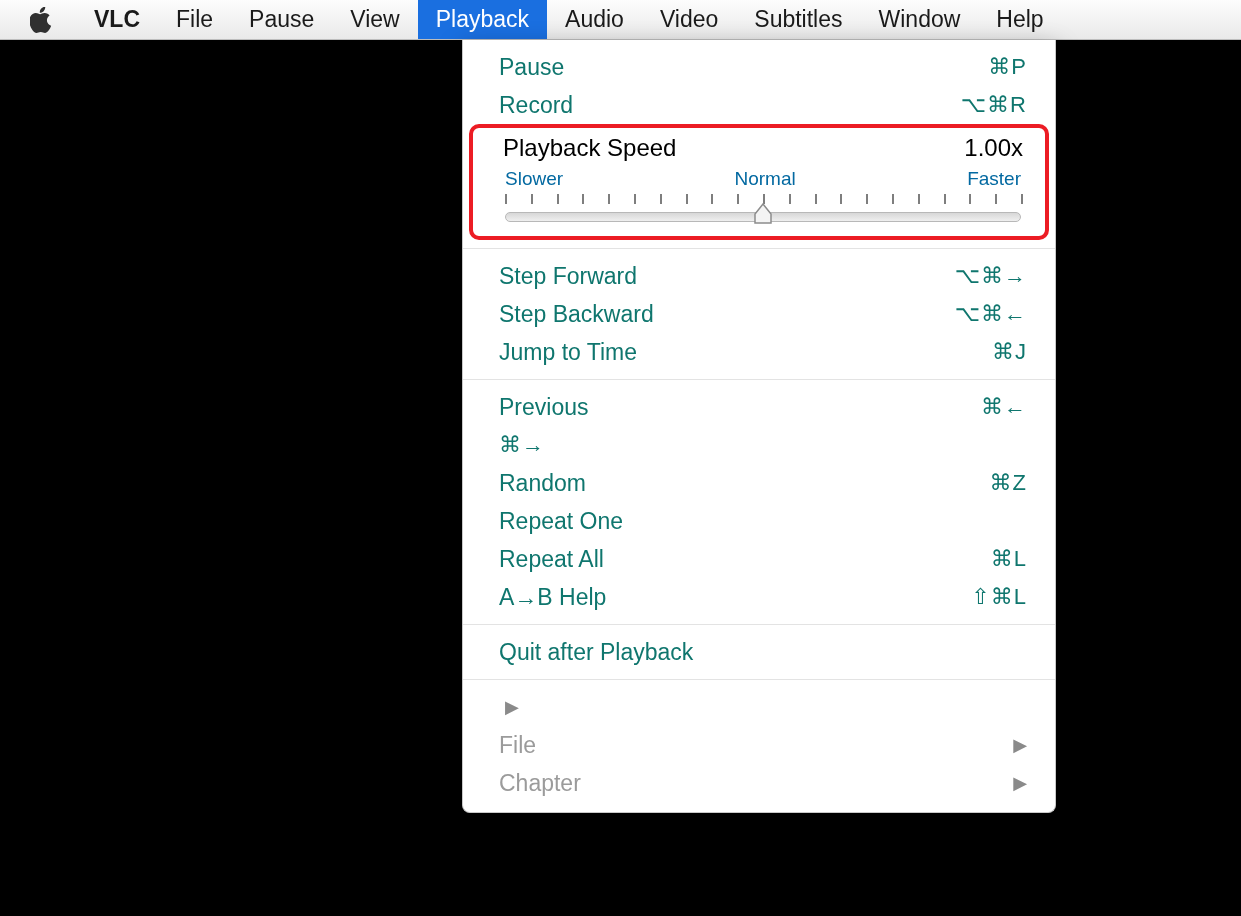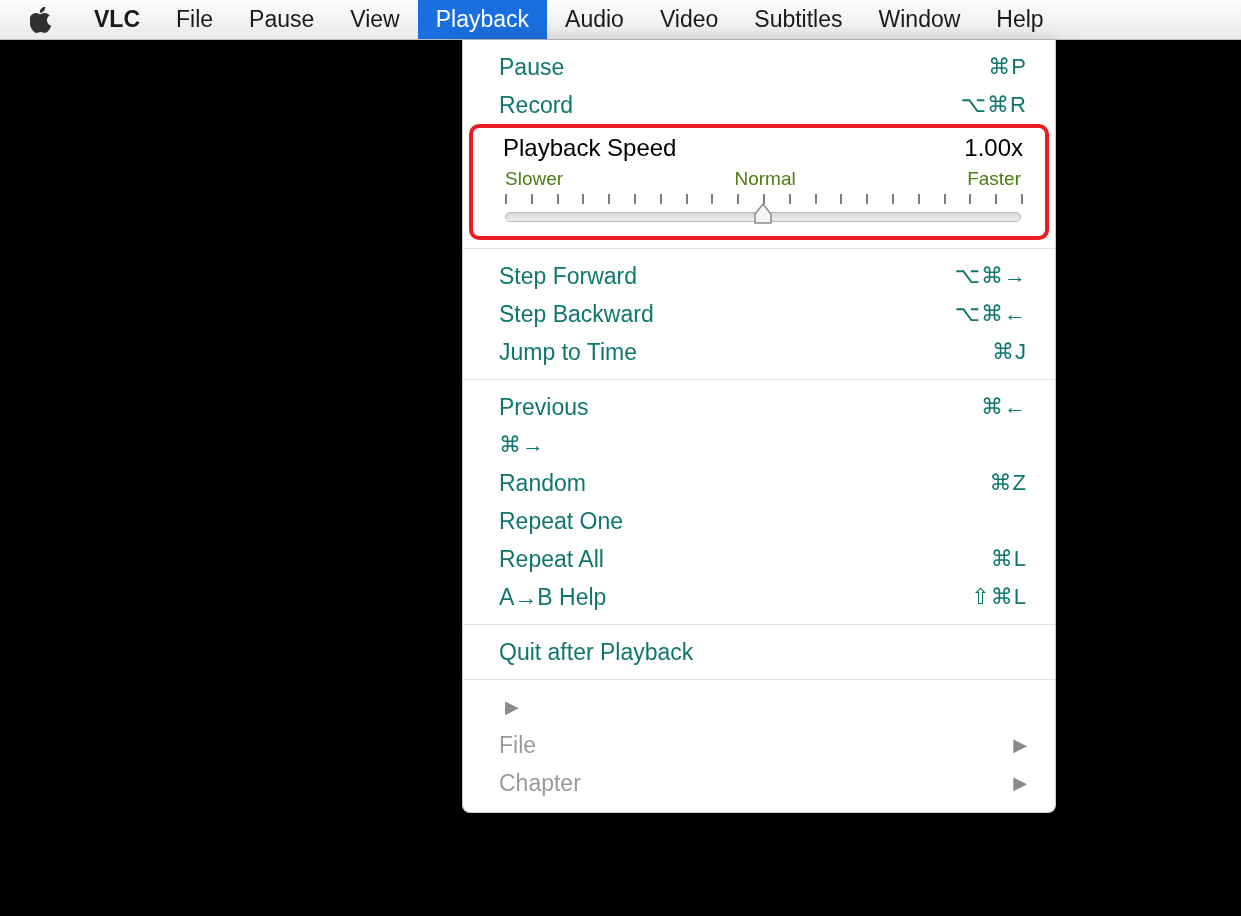--- a/index.html
+++ b/index.html
@@ -104,21 +104,21 @@
     display: flex;
     justify-content: space-between;
     align-items: baseline;
     font-size: 24px;
     padding: 0 0 6px 0;
   }
   .speed-labels {
     display: flex;
     justify-content: space-between;
     font-size: 19px;
-    color: #4d7c0f;
+    color: #0369a1;
     padding: 0 2px 2px 2px;
   }
   .ticks {
     position: relative;
     height: 16px;
     margin: 0 2px;
   }
   .tick {
     position: absolute;
     top: 2px;

